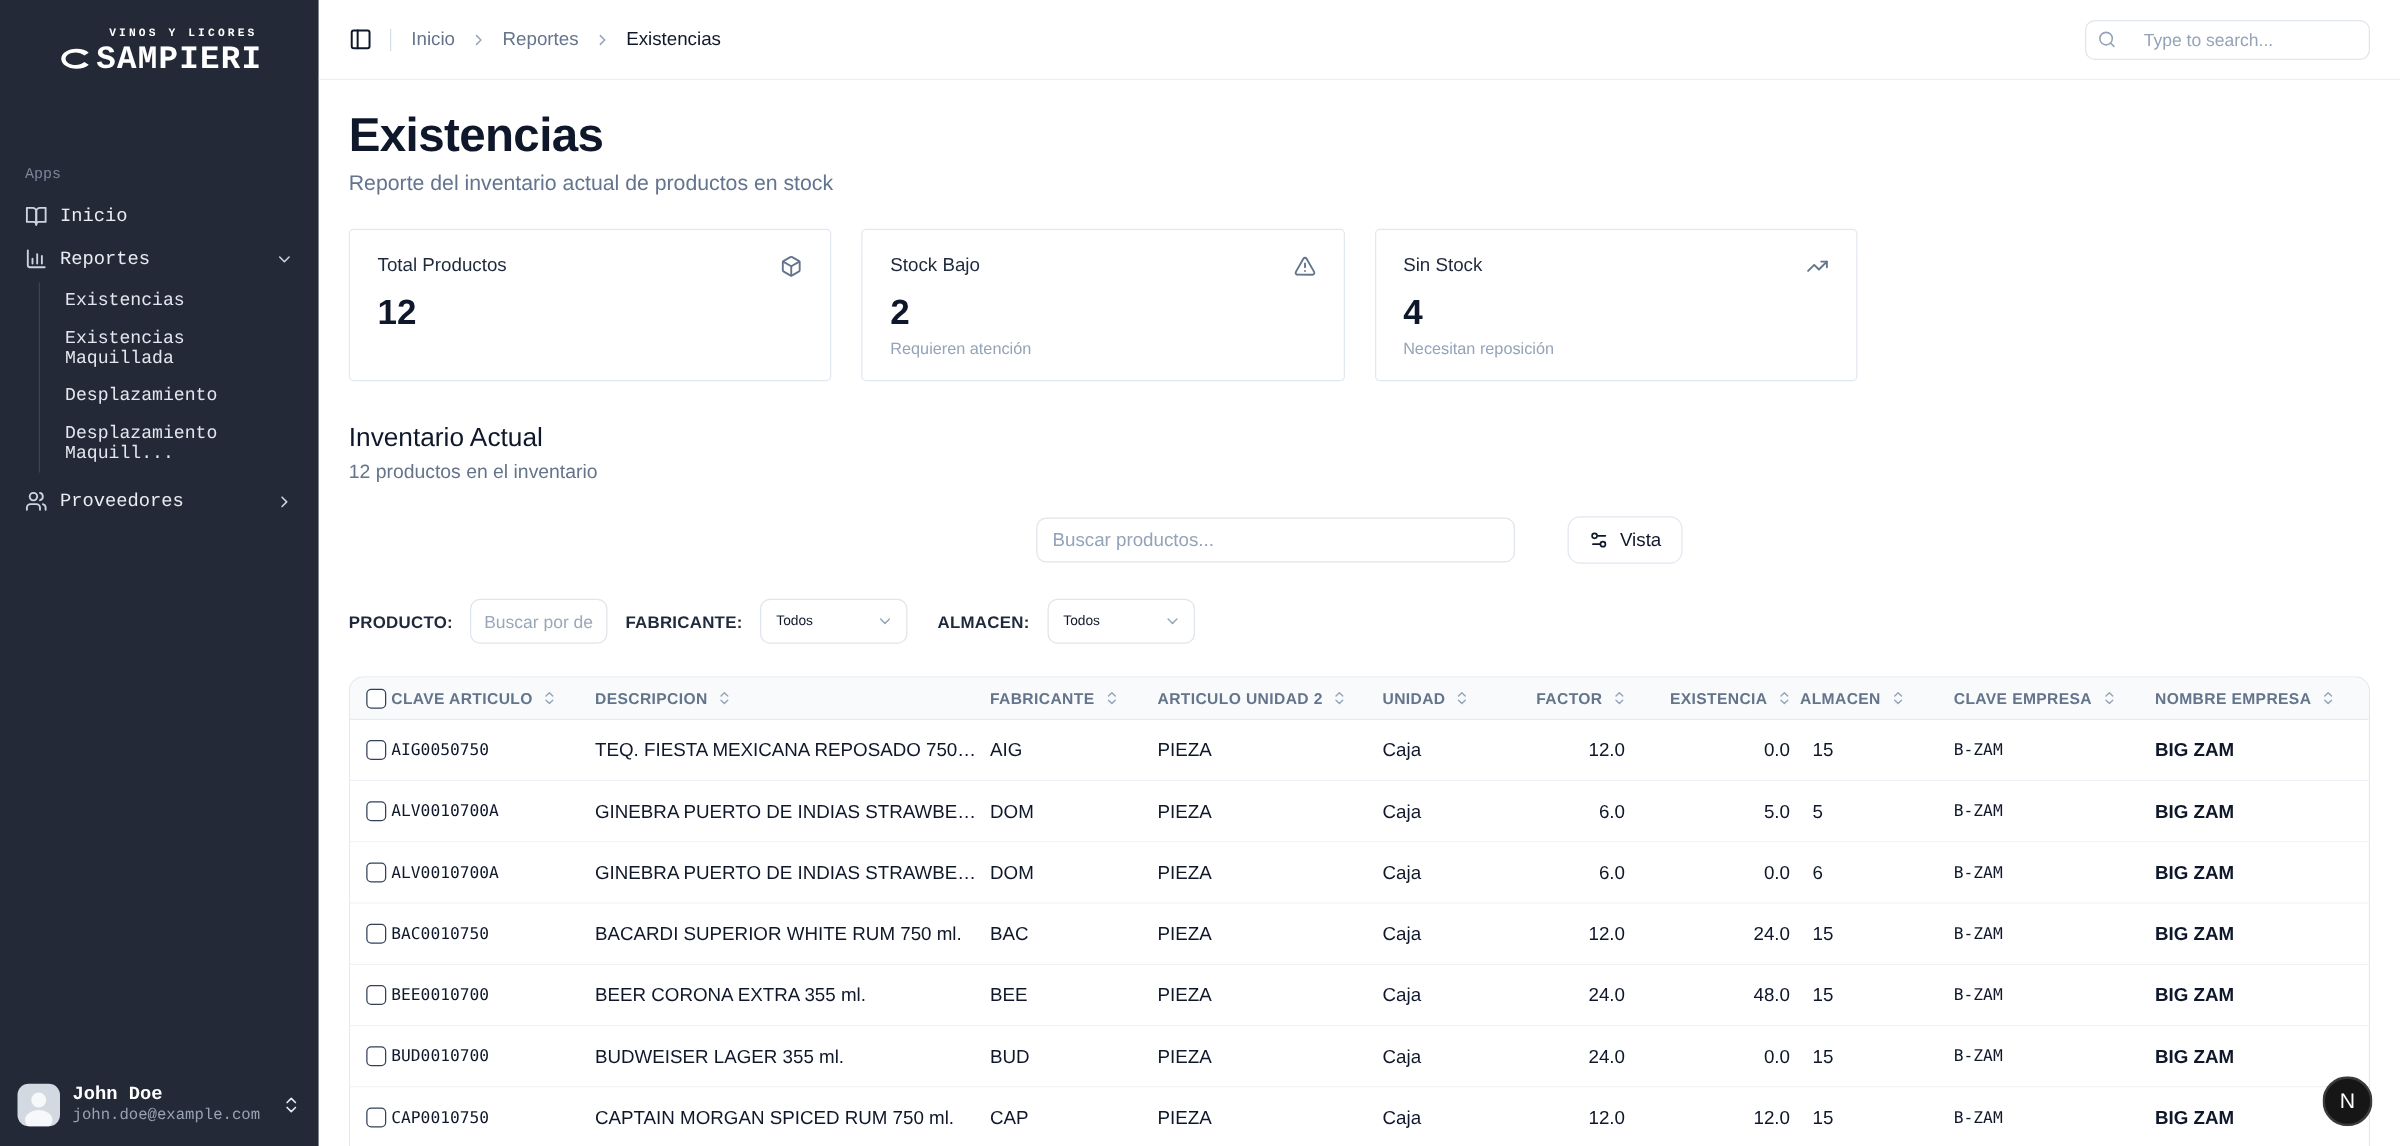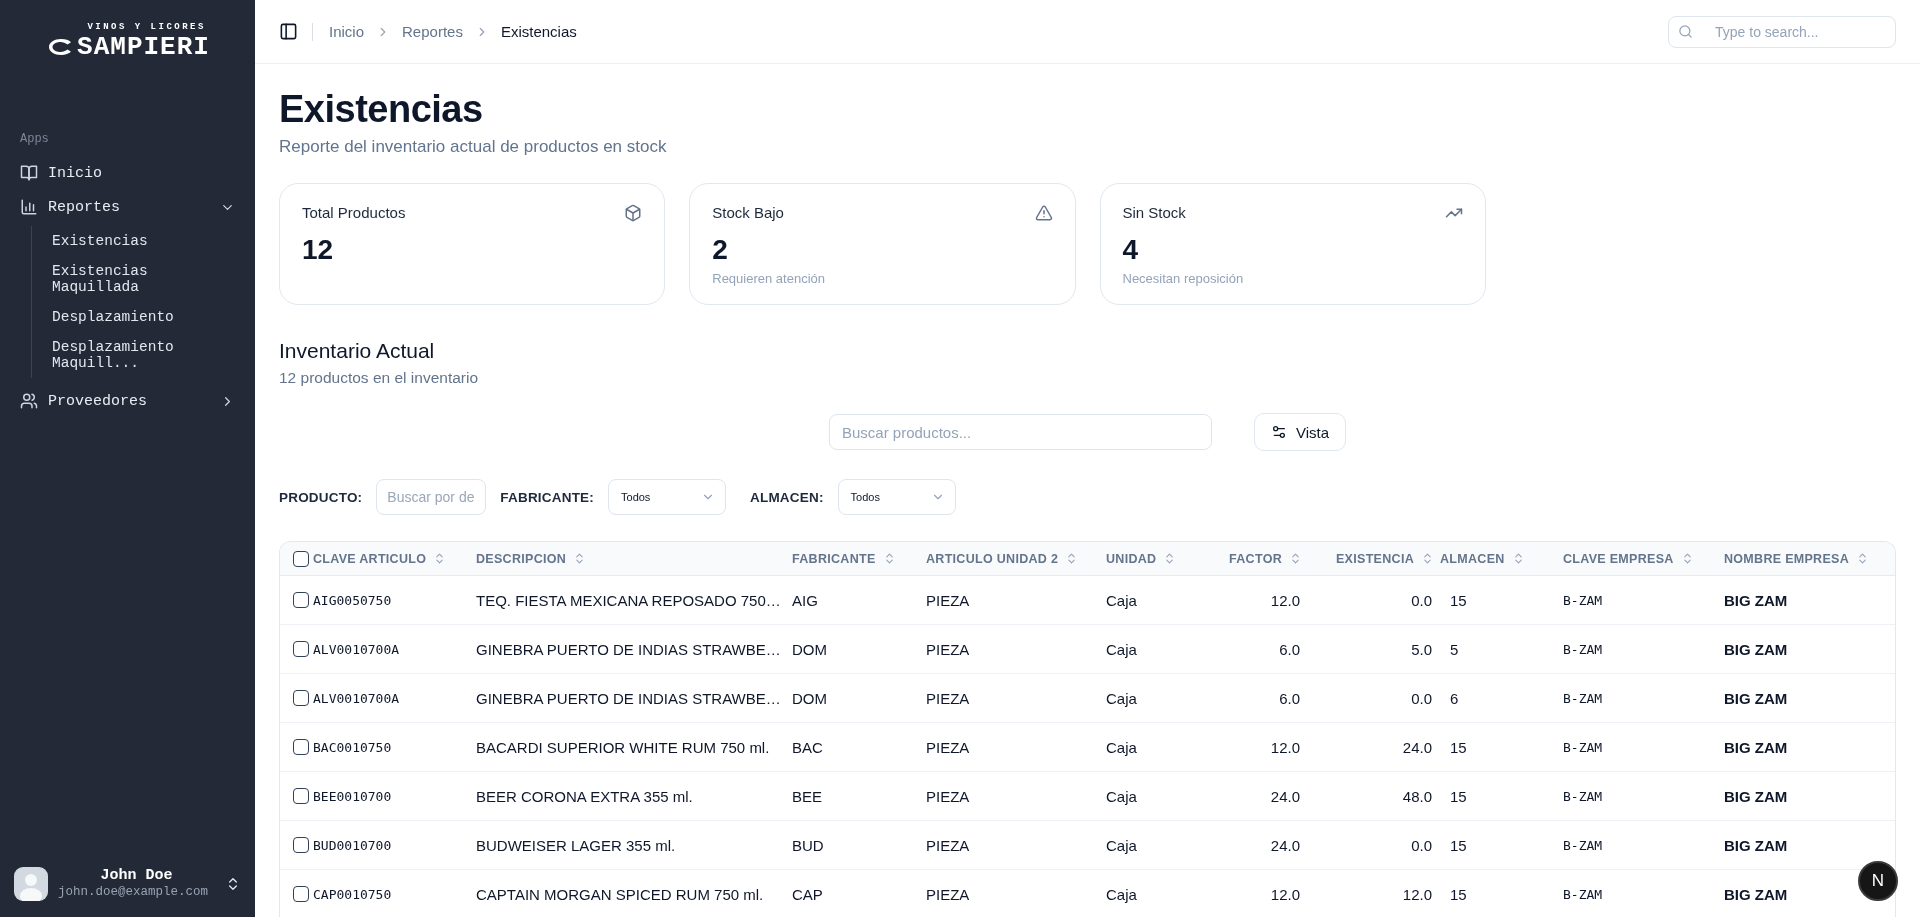--- a/index.html
+++ b/index.html
@@ -23,21 +23,21 @@
   .nav-item svg { flex:0 0 auto; }
   .nav-sub { margin:2px 0 6px 19px; border-left:1px solid #3c4453; padding-left:14px; }
   .nav-sub-item { display:block; padding:7px 6px; font-size:14.5px; color:#e2e7ef; cursor:pointer; }
   .user-card { display:flex; align-items:center; gap:10px; padding:12px 14px 16px; cursor:pointer; }
   .avatar { width:34px; height:34px; border-radius:9px; background:#d3d9e1; position:relative; overflow:hidden; }
   .avatar:before { content:""; position:absolute; left:50%; top:7px; transform:translateX(-50%);
     width:12px; height:12px; border-radius:50%; background:#f6f8fa; }
   .avatar:after { content:""; position:absolute; left:50%; top:21px; transform:translateX(-50%);
     width:22px; height:16px; border-radius:50%; background:#f6f8fa; }
   .user-meta { flex:1; line-height:1.25; }
-  .user-name { font-size:15px; font-weight:700; color:#fff;text-align:center; }
+  .user-name { font-size:15px; font-weight:700; color:#fff; }
   .user-email { font-size:12.5px; color:#98a2b3; }
 
   
   .main { flex:1; display:flex; flex-direction:column; background:#fff; }
   .topbar { height:64px; display:flex; align-items:center; padding:0 24px;
     border-bottom:1px solid #eceff3; }
   .tb-divider { width:1px; height:18px; background:#d8dee6; margin:0 16px 0 14px; }
   .crumbs { display:flex; align-items:center; gap:12px; font-size:15px; }
   .crumb { color:#64748b; cursor:pointer; }
   .crumb.active { color:#0f172a; font-weight:500; cursor:default; }
@@ -47,21 +47,21 @@
     padding:0 10px 0 46px; font-size:14px; color:#0f172a; outline:none; background:#fff;
     font-family:"Liberation Sans","DejaVu Sans",sans-serif; }
   .top-search input::placeholder { color:#94a3b8; }
   .top-search svg { position:absolute; left:10px; top:8px; }
 
   .content { flex:1; padding:24px 24px 0; overflow:hidden; }
   h1.page-title { font-size:38px; font-weight:700; color:#0f172a; letter-spacing:-0.5px; }
   .page-sub { font-size:17px; color:#62748e; margin-top:6px; }
 
   .stats { display:grid; grid-template-columns:repeat(4,1fr); gap:24px; margin-top:26px; }
-  .card { border:1px solid #e2e8f0; border-radius:19px; background:#fff; padding:20px 22px; height:122px; }
+  .card { border:1px solid #e2e8f0; border-radius:4px; background:#fff; padding:20px 22px; height:122px; }
   .card-top { display:flex; align-items:flex-start; justify-content:space-between; }
   .card-label { font-size:15px; font-weight:500; color:#1e293b; }
   .card-value { font-size:28px; font-weight:700; color:#0f172a; margin-top:12px; }
   .card-sub { font-size:13px; color:#94a3b8; margin-top:5px; min-height:15px; }
 
   .section-title { font-size:21px; font-weight:400; color:#0f172a; margin-top:34px; }
   .section-sub { font-size:15.5px; color:#64748b; margin-top:6px; }
 
   .toolbar { display:flex; align-items:center; justify-content:center; margin-top:26px;gap:42px; }
   .prod-search input { width:383px; height:36px; border:1px solid #dfe5ec; border-radius:8px;

